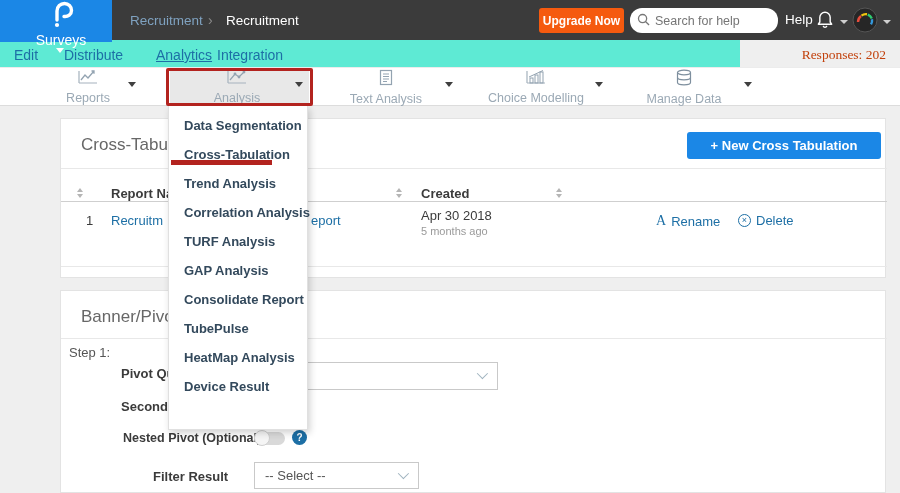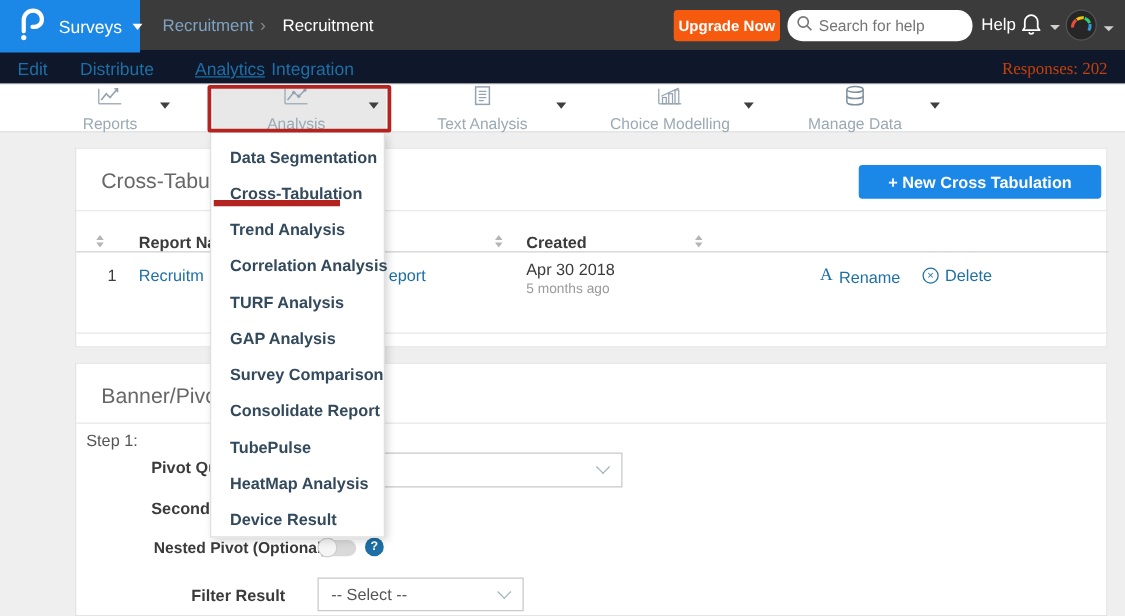--- a/index.html
+++ b/index.html
@@ -2,37 +2,37 @@
 <html><head>
 <meta charset="utf-8">
 <style>
   * { margin:0; padding:0; box-sizing:border-box; }
   body { width:900px; height:493px; overflow:hidden; font-family:"Liberation Sans", sans-serif; }
   .stage { position:relative; width:900px; height:493px; background:#efefef; overflow:hidden; }
   .abs { position:absolute; }
 
   
   .topbar { left:0; top:0; width:900px; height:40px; background:#3b3b3b; }
-  .logo-block { left:0; top:0; width:112px; height:42px; background:#1b87e6; display:flex; align-items:center; z-index:3; }
+  .logo-block { left:0; top:0; width:112px; height:42px; background:#1b87e6; display:flex; align-items:center; z-index:3;flex-direction:column; }
   .logo { margin-left:13px; }
   .product { color:#fff; font-size:14px; margin-left:10px; }
   .caret-w { width:0; height:0; border-left:4px solid transparent; border-right:4px solid transparent; border-top:5px solid #fff; display:inline-block; margin-left:8px; }
   .crumb-parent { left:130px; top:13px; color:#7fa2c0; font-size:13.5px; }
   .crumb-sep { left:208px; top:12px; color:#8a8a8a; font-size:14px; }
   .crumb-cur { left:226px; top:13px; color:#fff; font-size:13.5px; }
   .upgrade-btn { left:539px; top:8px; width:85px; height:25px; background:#f55a0f; border:none; border-radius:3px; color:#fff; font-weight:bold; font-size:12px; cursor:pointer; font-family:inherit; }
   .searchbox { left:630px; top:8px; width:148px; height:25px; background:#fff; border-radius:12px; display:flex; align-items:center; padding-left:7px; }
   .searchbox input { border:none; outline:none; font-size:12.5px; width:112px; margin-left:5px; color:#444; font-family:inherit; background:transparent; }
   .help-lbl { left:785px; top:12px; color:#fff; font-size:13.5px; }
   .bell-wrap { left:815px; top:9px; display:flex; align-items:center; }
   .caret-g { width:0; height:0; border-left:4px solid transparent; border-right:4px solid transparent; border-top:4px solid #cfcfcf; display:inline-block; margin-left:5px; }
   .avatar-wrap { left:852px; top:7px; display:flex; align-items:center; }
 
   
-  .navrow { left:0; top:40px; width:900px; height:27px; background:#0f172a; }
+  .navrow { left:0; top:40px; width:740px; height:27px; background:#5eead4; }
   .nav-item { position:absolute; top:7px; color:#1d6fa5; font-size:14px; font-weight:500; cursor:pointer; }
   .nav-item.active { text-decoration:underline; }
   .responses { left:0; top:47px; width:886px; text-align:right; color:#c2410c; font-size:13.5px; font-weight:500;font-family:Liberation Serif, serif; }
 
   
   .toolbar { left:0; top:67px; width:900px; height:39px; background:#fff; border-top:1px solid #ececec; border-bottom:1px solid #dcdcdc; }
   .tool-btn { position:absolute; top:71px; width:120px; height:32px; display:flex; flex-direction:column; align-items:center; justify-content:center; cursor:pointer; z-index:2; }
   .tool-btn .lbl { color:#9ba9b5; font-size:12.5px; margin-top:2px; }
   .tool-caret { position:absolute; top:82px; width:0; height:0; border-left:4px solid transparent; border-right:4px solid transparent; border-top:5px solid #3f3f3f; cursor:pointer; z-index:2; }
   .analysis-bg { left:170px; top:71px; width:139px; height:32px; background:#e8e8e8; z-index:1; }
@@ -274,21 +274,20 @@
     </div>
   </div>
 
   <div class="abs menu">
     <div class="menu-item">Data Segmentation</div>
     <div class="menu-item">Cross-Tabulation</div>
     <div class="menu-item">Trend Analysis</div>
     <div class="menu-item">Correlation Analysis</div>
     <div class="menu-item">TURF Analysis</div>
     <div class="menu-item">GAP Analysis</div>
-    <div class="menu-item">Survey Comparison</div>
     <div class="menu-item">Consolidate Report</div>
     <div class="menu-item">TubePulse</div>
     <div class="menu-item">HeatMap Analysis</div>
     <div class="menu-item">Device Result</div>
   </div>
 
   <div class="abs anno-box"></div>
   <div class="abs anno-underline"></div>
 
 </div>

